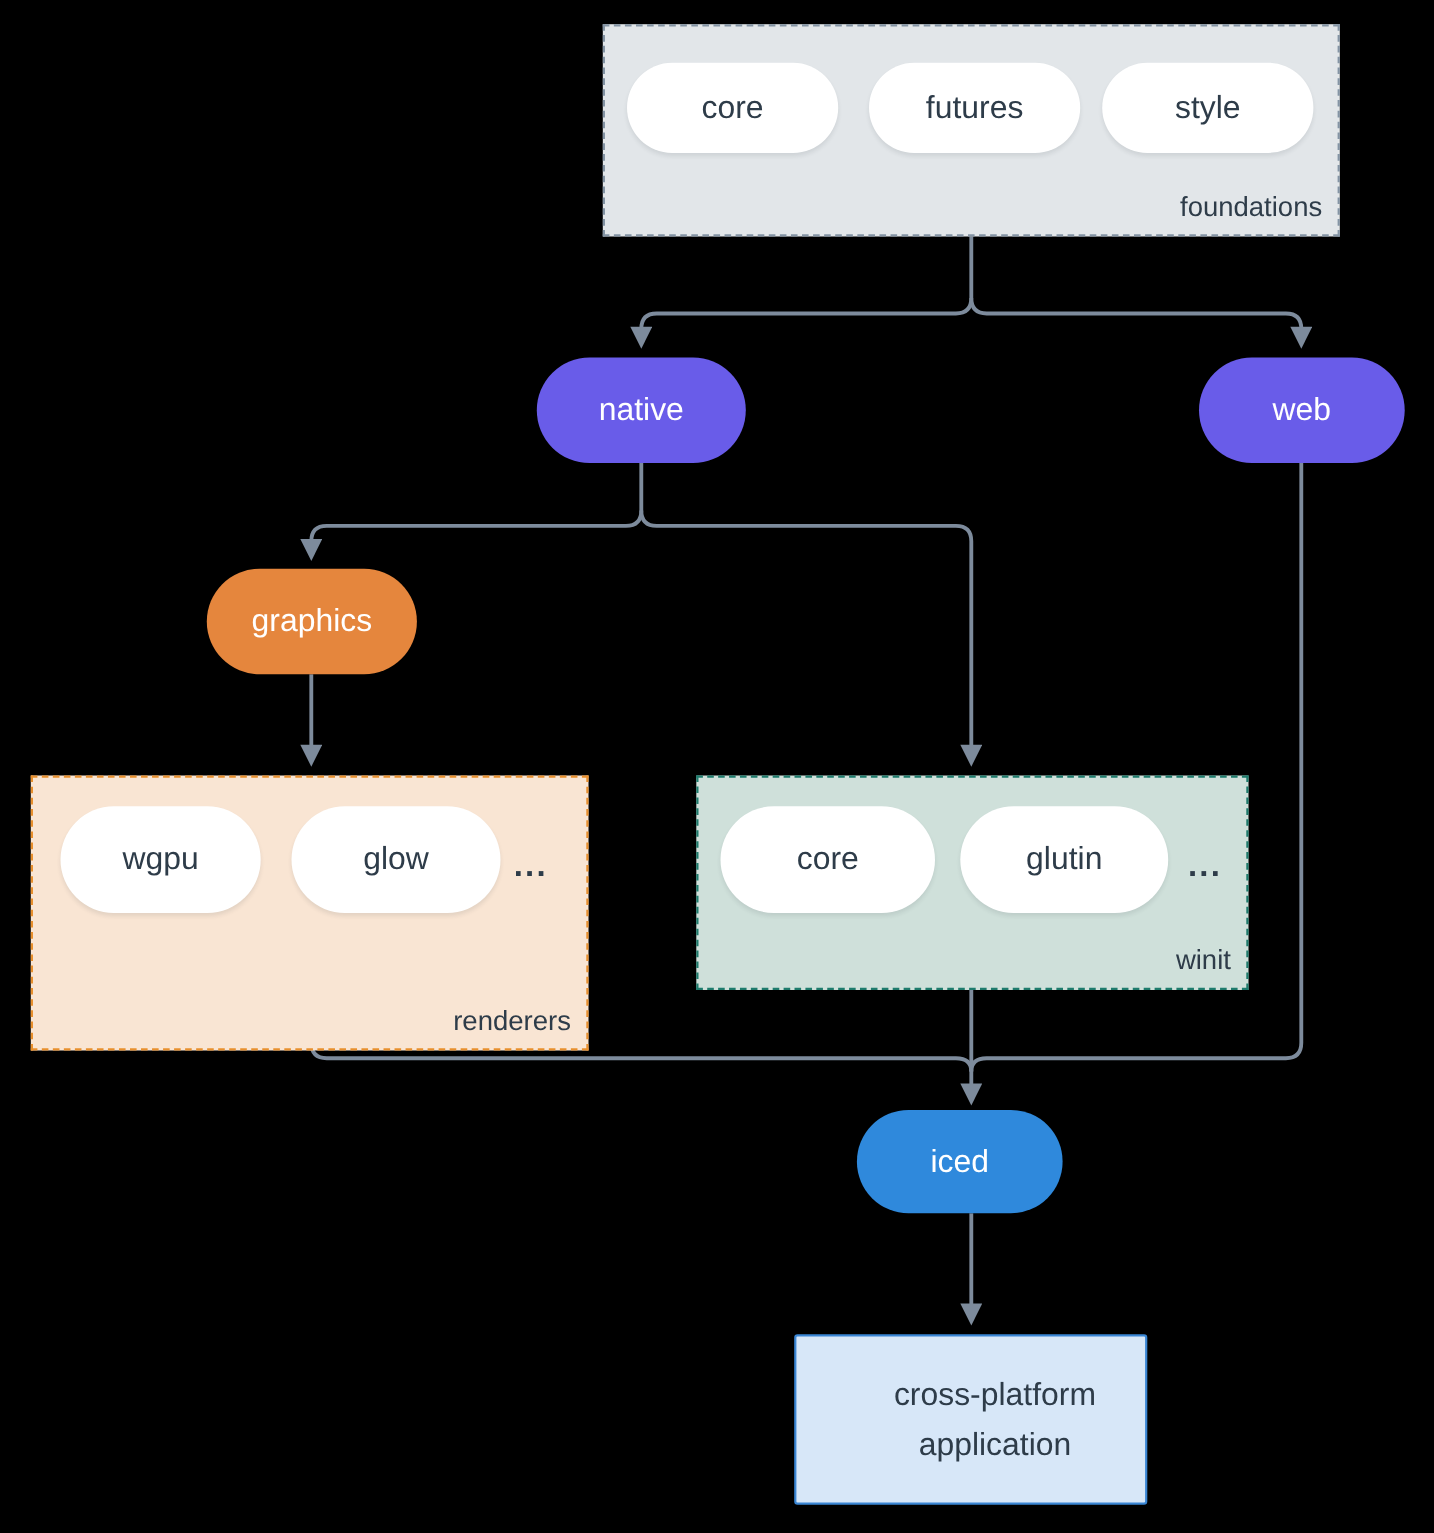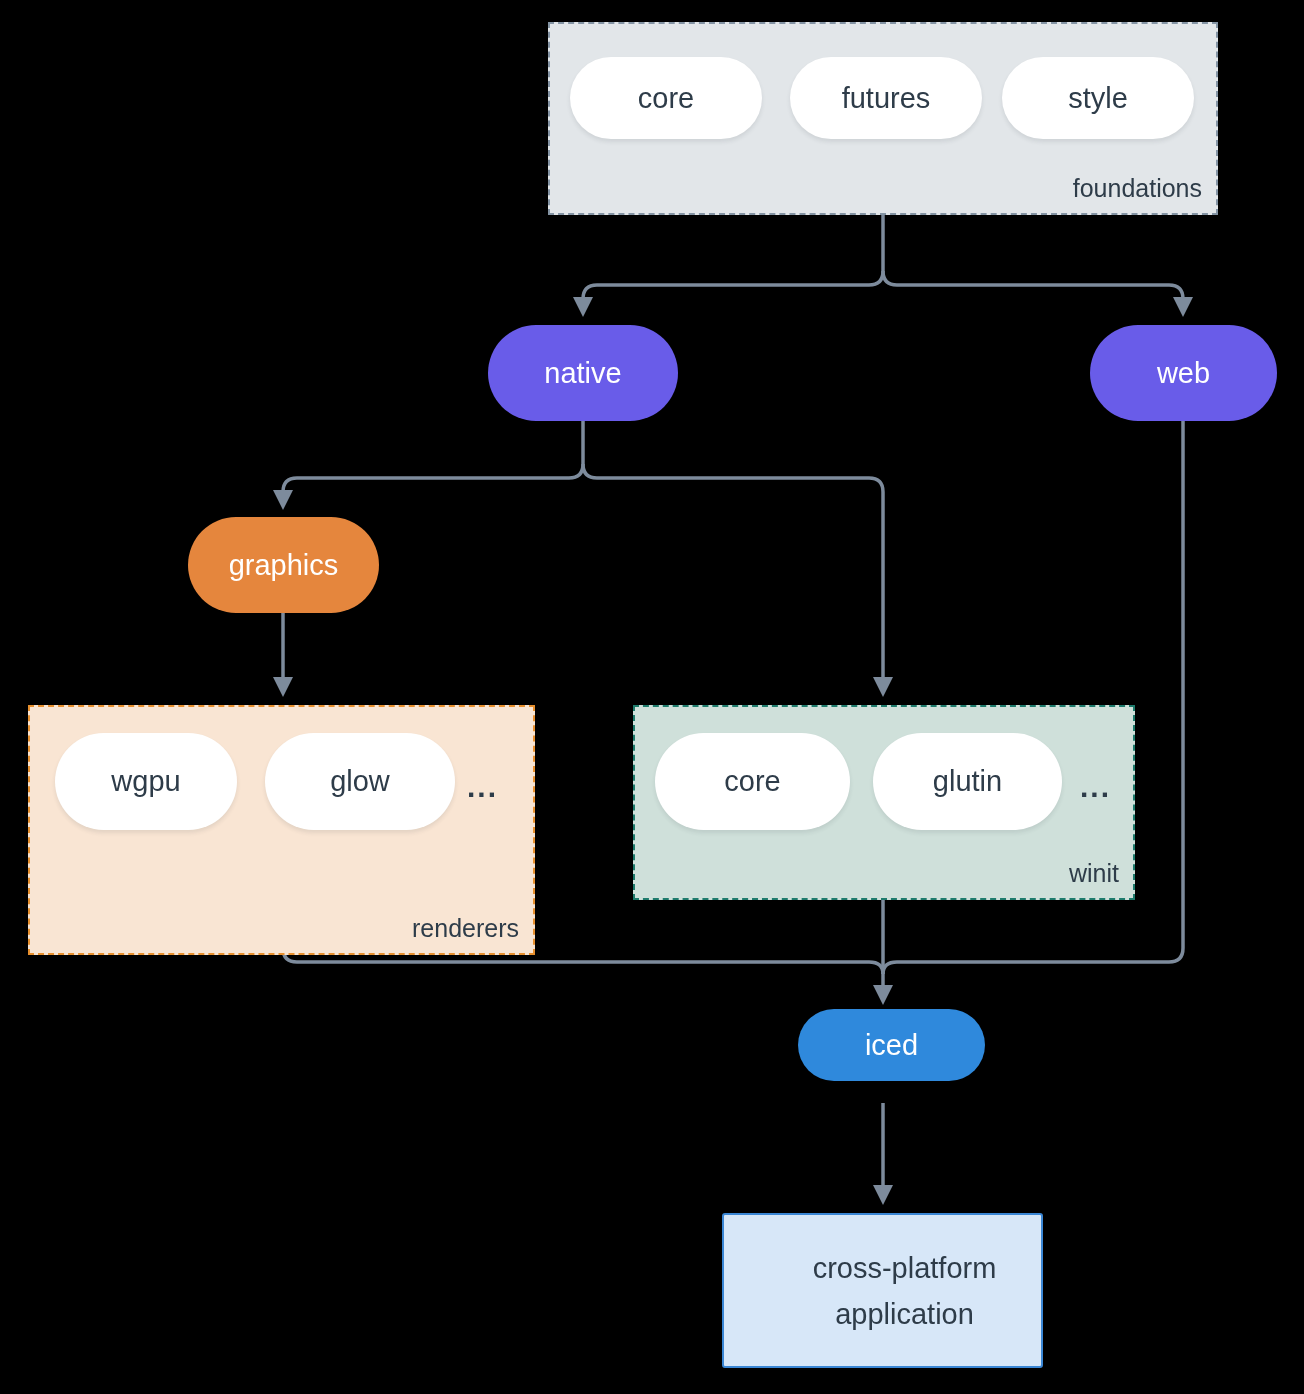--- a/index.html
+++ b/index.html
@@ -54,21 +54,21 @@
     position:absolute; top:58px; height:44px; display:flex; align-items:center;
     font-size:30px; font-weight:700; letter-spacing:2px; color:var(--text_dark,#2e3c49);
   }
   #e-renderers { left:437px; }
   #e-shells    { left:445px; }
 
   
   #n-native   { left:488px;  top:325px;  width:190px; height:96px; background:var(--purple,#695ce9); }
   #n-web      { left:1090px; top:325px;  width:187px; height:96px; background:var(--purple,#695ce9);text-align:center; }
   #n-graphics { left:188px;  top:517px;  width:191px; height:96px; background:var(--orange,#e5863d); }
-  #n-iced     { left:798px;  top:1009px; width:187px; height:72px; background:var(--blue,#2f89dc); border-radius:47px; }
+  #n-iced     { left:779px;  top:1009px; width:187px; height:94px; background:var(--blue,#2f89dc); border-radius:47px; }
 
   
   #n-application {
     position:absolute; left:722px; top:1213px; width:321px; height:155px;
     box-sizing:border-box; background:var(--app_fill,#d7e7f8);
     border:2.5px solid var(--app_border,#3a86d4); border-radius:3px;
     display:flex; flex-direction:column; align-items:center; justify-content:center;
     color:var(--text_dark,#2e3c49); font-size:29px; line-height:46px;padding-left:44px;
   }
 </style>

